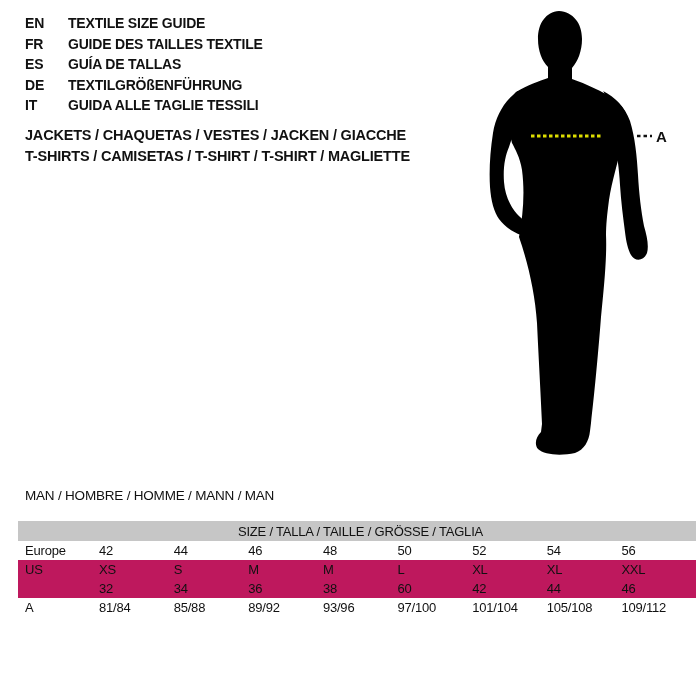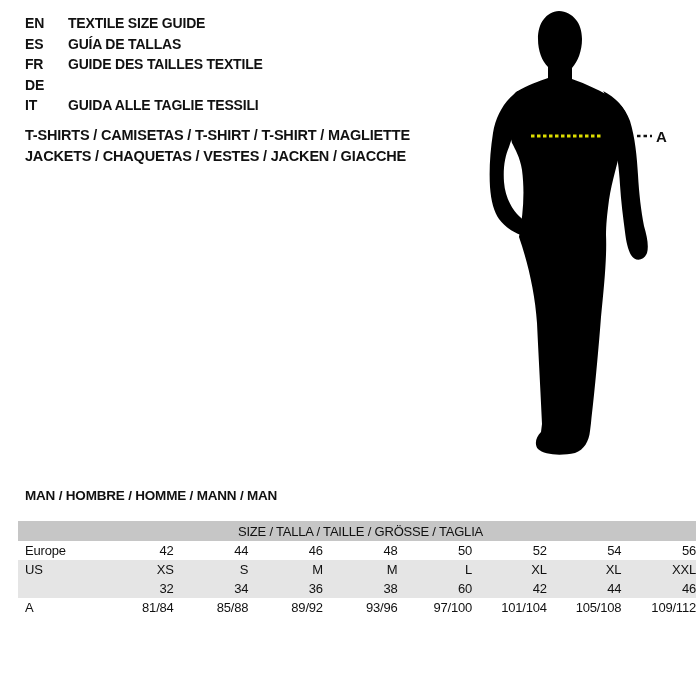--- a/index.html
+++ b/index.html
@@ -10,67 +10,68 @@
   
   .lang-block { position:absolute; left:25px; top:13px; }
   .lang-row { display:flex; font-weight:bold; font-size:14px; line-height:20.5px; letter-spacing:-0.2px; }
   .lang-code { width:43px; }
   
   .product-lines { position:absolute; left:25px; top:125px; font-weight:bold; font-size:14.5px; line-height:21px; letter-spacing:-0.2px; }
   
   .figure-wrap { position:absolute; left:485px; top:5px; width:190px; height:460px; }
   .measure-label { font:bold 15px "Liberation Sans", sans-serif; fill:#111; }
   
-  .man-heading { position:absolute; left:25px; top:488px; font-weight:bold; font-size:13.5px; letter-spacing:-0.2px; }
+  .man-heading { position:absolute; left:25px; top:488px; font-weight:normal; font-size:13.5px; letter-spacing:-0.2px; }
   
   .size-table {
     position:absolute; left:18px; top:521px; width:678px;
     border-collapse:collapse; table-layout:fixed; font-size:13px; letter-spacing:-0.2px;
   }
   .size-table col.lbl-col { width:81px; }
   .size-table th.table-header {
     background:#c6c6c6; text-align:center; font-weight:normal;
     padding:2px 0 2px 7px; height:16px;
   }
-  .size-table td { text-align:right; padding:1.5px 0; height:16px; }
+  .size-table td { text-align:left; padding:1.5px 0; height:16px; }
   .size-table td.lbl { text-align:left; padding-left:7px; }
-  .size-table tr.shaded { background:#e5e5e5; }
+  .size-table tr.shaded { background:#be185d; }
   
   .footnote { position:absolute; left:25px; top:640px; font-weight:bold; font-size:13px; letter-spacing:-0.2px; }
 </style>
 </head>
 <body>
 
 <div class="page">
 
   <div class="lang-block">
     <div class="lang-row">
       <span class="lang-code">EN</span>
       <span class="lang-label">TEXTILE SIZE GUIDE</span>
     </div>
     <div class="lang-row">
+      <span class="lang-code">FR</span>
+      <span class="lang-label">GUIDE DES TAILLES TEXTILE</span>
+    </div>
+    <div class="lang-row">
       <span class="lang-code">ES</span>
       <span class="lang-label">GUÍA DE TALLAS</span>
     </div>
     <div class="lang-row">
-      <span class="lang-code">FR</span>
-      <span class="lang-label">GUIDE DES TAILLES TEXTILE</span>
-    </div>
-    <div class="lang-row">
       <span class="lang-code">DE</span>
+      <span class="lang-label">TEXTILGRÖßENFÜHRUNG</span>
     </div>
     <div class="lang-row">
       <span class="lang-code">IT</span>
       <span class="lang-label">GUIDA ALLE TAGLIE TESSILI</span>
     </div>
   </div>
 
   <div class="product-lines">
+    <div>JACKETS / CHAQUETAS / VESTES / JACKEN / GIACCHE</div>
     <div>T-SHIRTS / CAMISETAS / T-SHIRT / T-SHIRT / MAGLIETTE</div>
-    <div>JACKETS / CHAQUETAS / VESTES / JACKEN / GIACCHE</div>
   </div>
 
   <div class="figure-wrap">
     <svg width="190" height="460" viewBox="0 0 190 460">
 
       <path d="M 74 6
                C 88 7 97 18 97 34
                C 97 46 93 56 87 63
                L 87 74
                C 101 79 117 86 129 94

